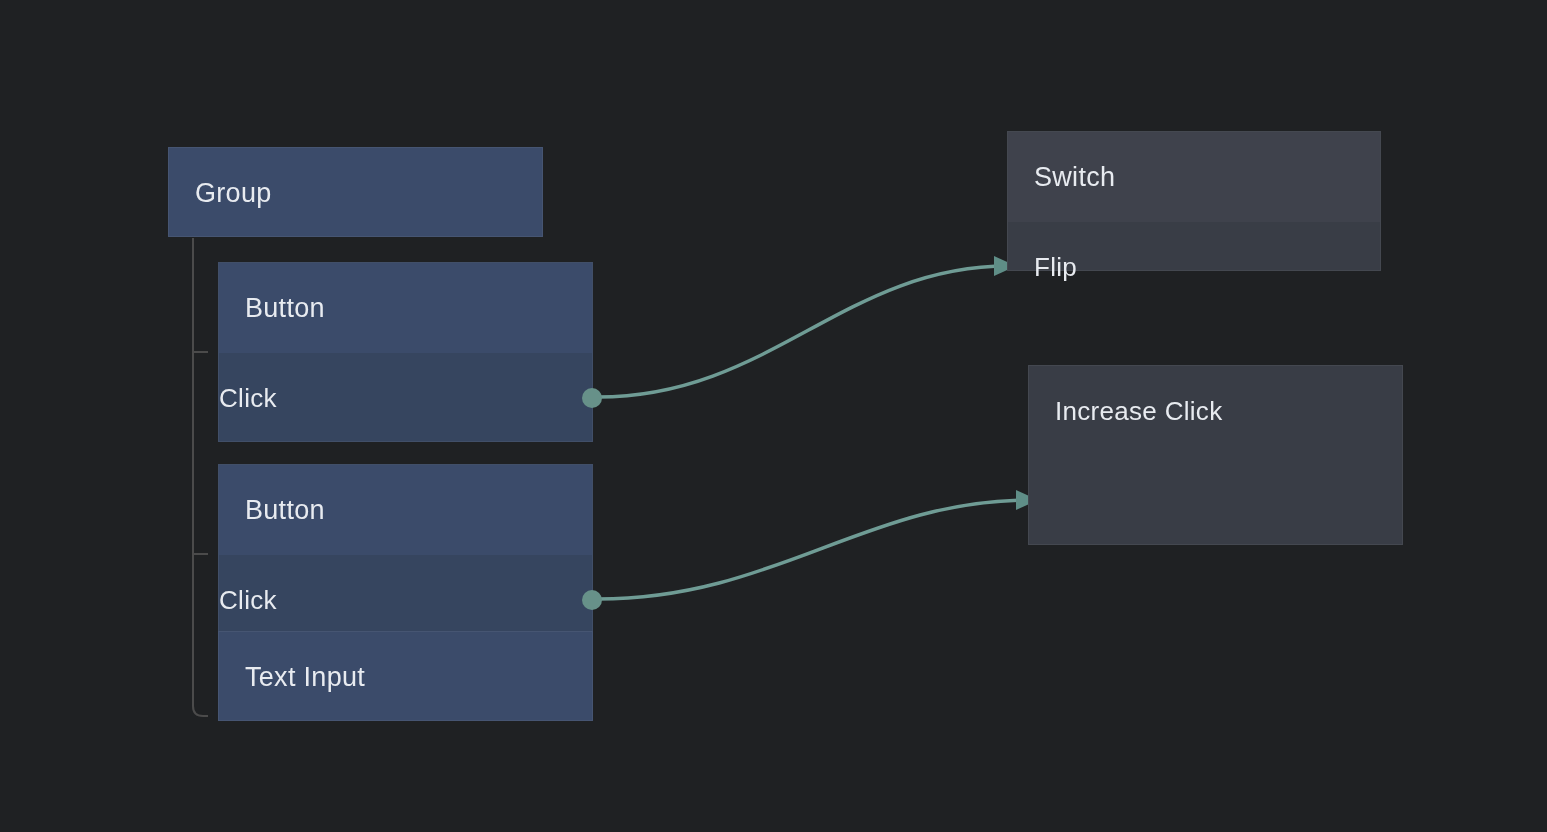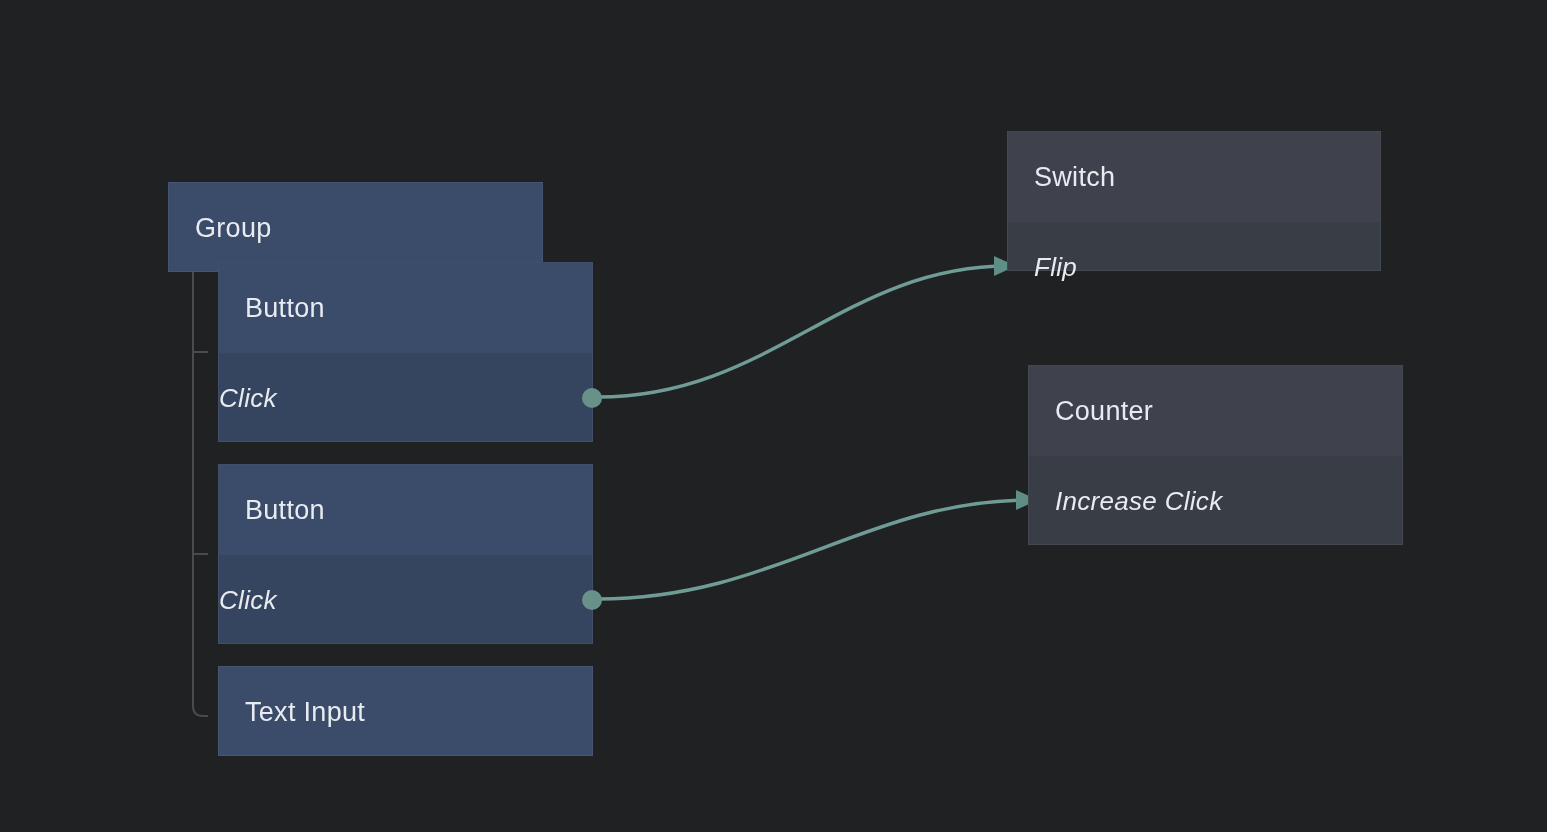--- a/index.html
+++ b/index.html
@@ -36,37 +36,36 @@
     pointer-events:none;
   }
   .node{
     position:absolute;
     border:1px solid var(--node-border);
     font-weight:300;
     letter-spacing:0.3px;
   }
   .node.blue{background:var(--blue-body);}
   .node.gray{background:var(--gray-body);}
-  .node.simple.blue{background:var(--blue-header);margin-top:35px;}
+  .node.simple.blue{background:var(--blue-header);}
   .node-header{
     height:90px;
     display:flex;
     align-items:center;
     padding:0 26px;
     font-size:27px;
   }
   .node.blue .node-header{background:var(--blue-header);}
   .node.gray .node-header{background:var(--gray-header);}
   .node.simple .node-header{background:transparent;}
   .node-body{
     height:90px;
     display:flex;
     align-items:center;
     font-size:26px;
-    font-style:italic;
   }
   .node-body.out{justify-content:flex-start;padding-right:26px;}
   .node-body.in{justify-content:flex-start;padding-left:26px;}
   .port-dot{
     position:absolute;
     width:20px;height:20px;
     border-radius:50%;
     background:var(--port);
     right:-10px;
     top:125px;
@@ -123,21 +122,18 @@
   <div class="node gray" style="left:1007px;top:131px;width:374px;height:140px">
     <div class="node-header">
       <span>Switch</span>
     </div>
     <div class="node-body in">
       <span>Flip</span>
     </div>
   </div>
 
   <div class="node gray" style="left:1028px;top:365px;width:375px;height:180px">
-    <div class="node-header">
-      <span>Counter</span>
-    </div>
     <div class="node-body in">
       <span>Increase Click</span>
     </div>
   </div>
 
 </div>
 
 </body></html>

